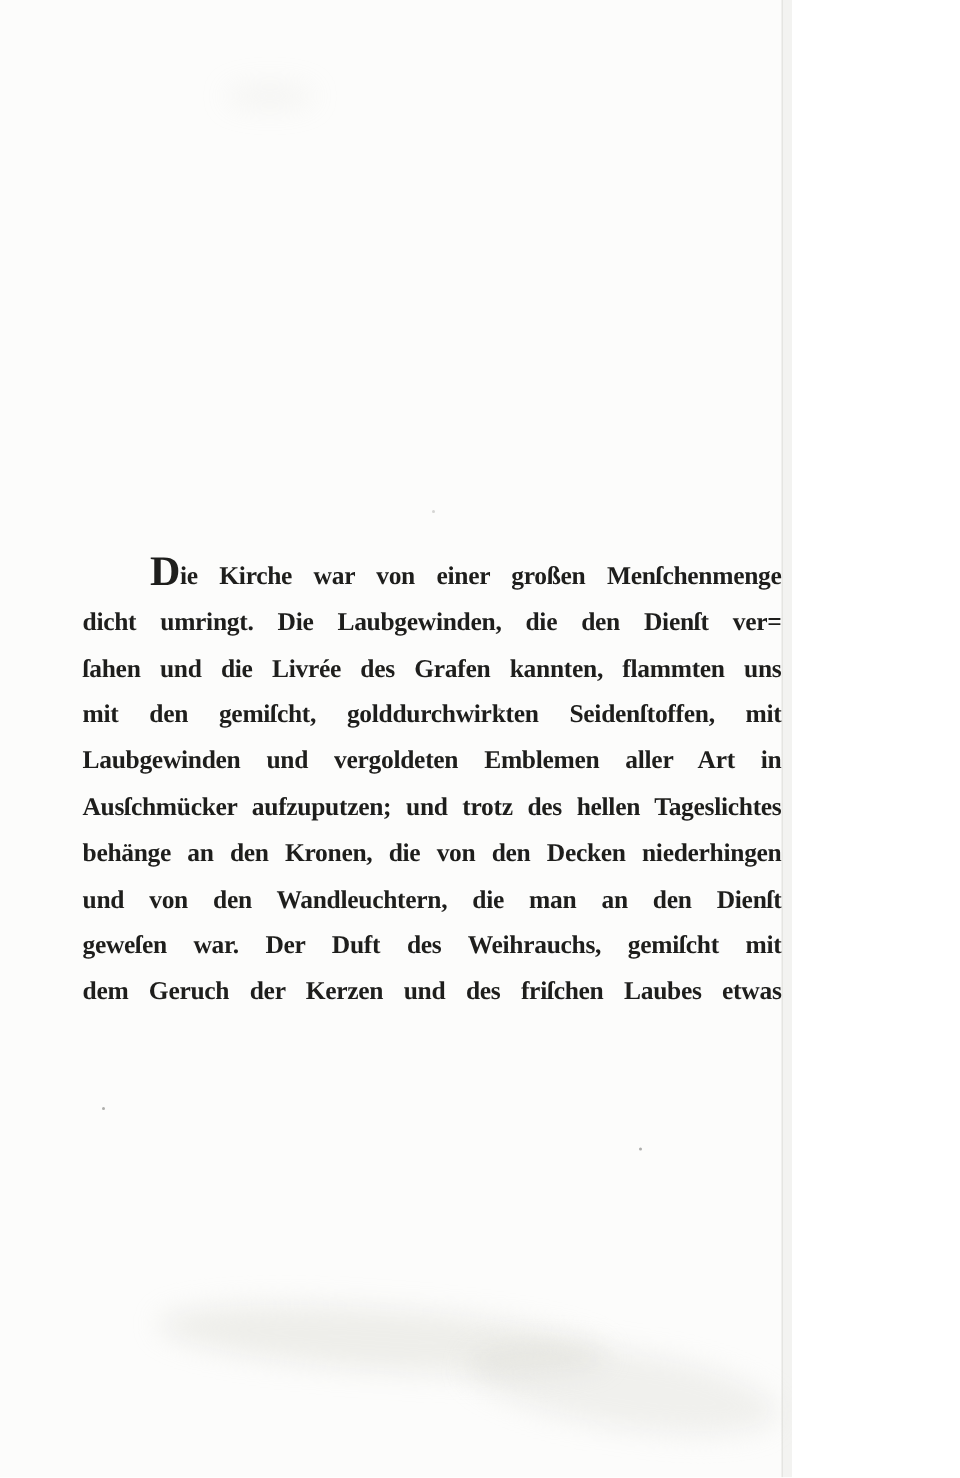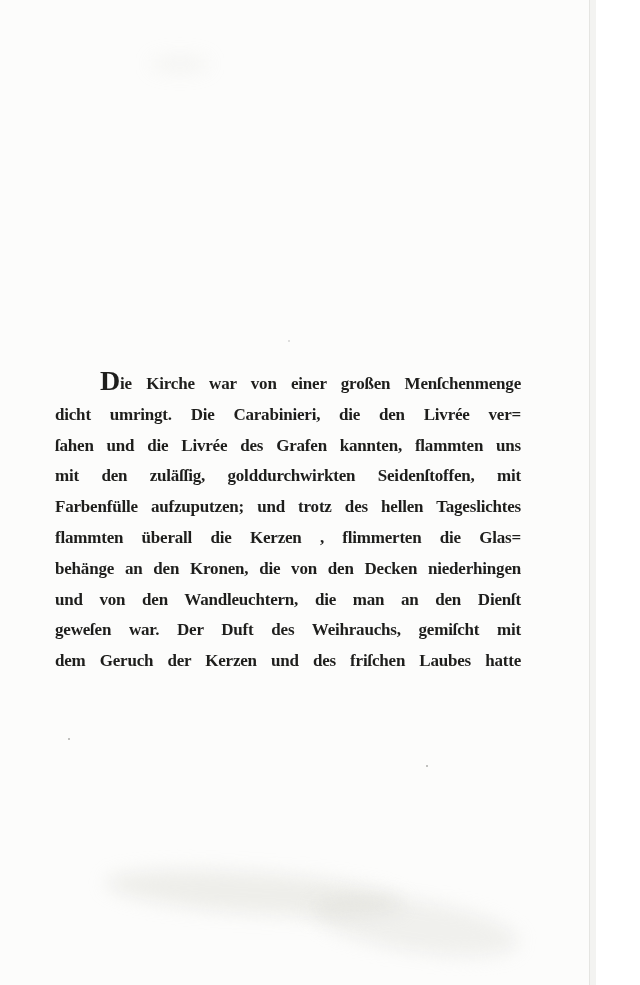--- a/index.html
+++ b/index.html
@@ -1,18 +1,18 @@
 <!DOCTYPE html>
 <html><head>
 <meta charset="utf-8">
 <style>
   html, body { margin: 0; padding: 0; background: #ffffff; }
   .page {
     position: relative;
-    width: 596px;
+    width: 528px;
     height: 985px;
     background: #fcfcfb;
     overflow: hidden;
     font-family: "Liberation Serif", serif;
   }
   .textblock {
     position: absolute;
     left: 55px;
     top: 369px;
     width: 466px;
@@ -59,30 +59,30 @@
 </style>
 </head>
 <body>
 
 <div class="page">
 
   <div class="textblock">
 
     <div class="line indent"><span class="dropcap">D</span><span>ie Kirche war von einer großen Menſchenmenge</span></div>
 
-    <div class="line">dicht umringt. Die Carabinieri, die den Livrée ver=</div>
+    <div class="line">dicht umringt. Die Laubgewinden, die den Dienſt ver=</div>
     <div class="line">ſahen und die Livrée des Grafen kannten, flammten uns</div>
 
-    <div class="line">mit den zuläſſig, golddurchwirkten Seidenſtoffen, mit</div>
-    <div class="line">Farbenfülle aufzuputzen; und trotz des hellen Tageslichtes</div>
-    <div class="line">flammten überall die Kerzen , flimmerten die Glas=</div>
+    <div class="line">mit den gemiſcht, golddurchwirkten Seidenſtoffen, mit</div>
+    <div class="line">Laubgewinden und vergoldeten Emblemen aller Art in</div>
+    <div class="line">Ausſchmücker aufzuputzen; und trotz des hellen Tageslichtes</div>
     <div class="line">behänge an den Kronen, die von den Decken niederhingen</div>
     <div class="line">und von den Wandleuchtern, die man an den Dienſt</div>
     <div class="line">geweſen war. Der Duft des Weihrauchs, gemiſcht mit</div>
-    <div class="line">dem Geruch der Kerzen und des friſchen Laubes hatte</div>
+    <div class="line">dem Geruch der Kerzen und des friſchen Laubes etwas</div>
 
   </div>
 
   <div class="edge-strip"></div>
   <div class="edge-line"></div>
   <div class="smudge s1"></div>
   <div class="smudge s2"></div>
   <div class="smudge s3"></div>
   <div class="speck p1"></div>
   <div class="speck p2"></div>

